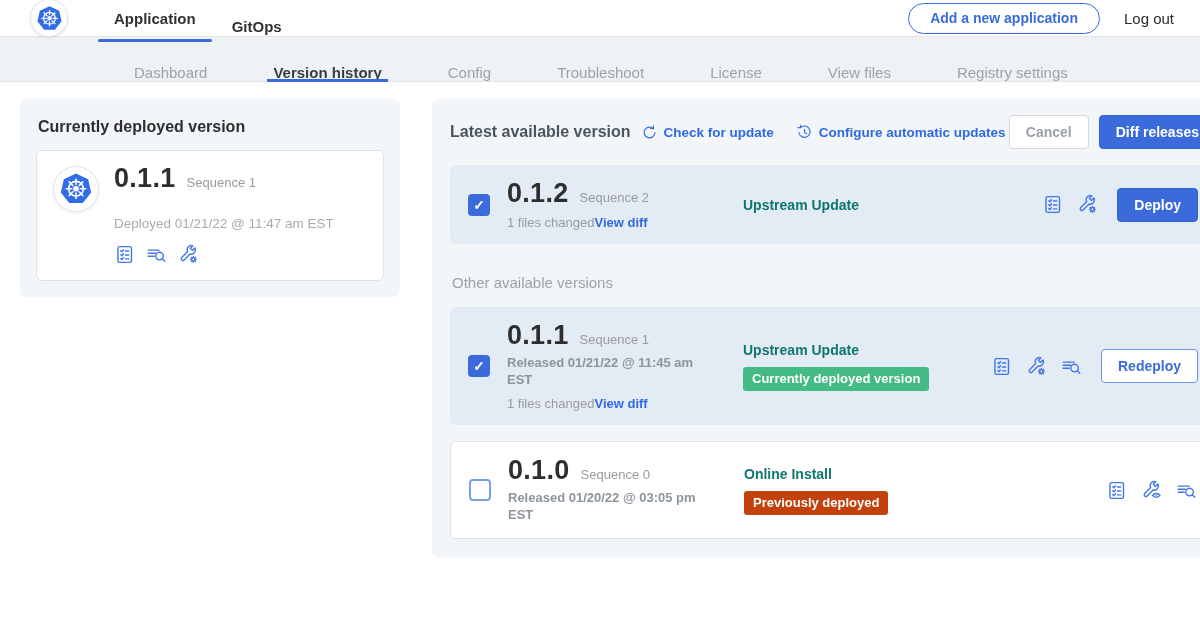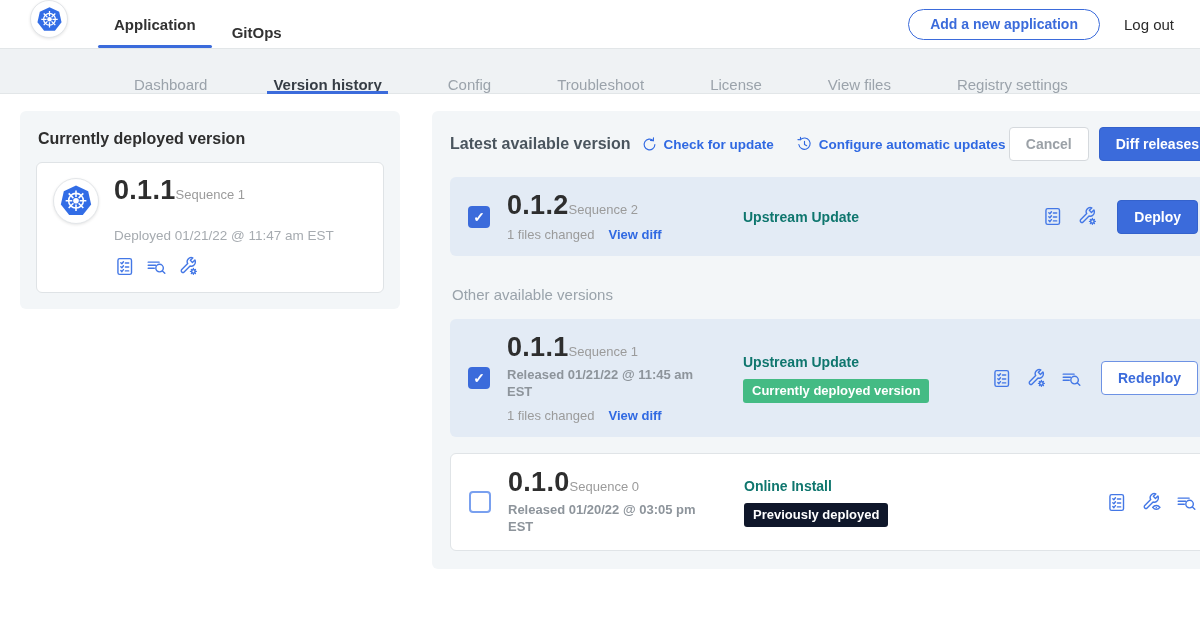--- a/index.html
+++ b/index.html
@@ -4,21 +4,21 @@
 <style>
   * { box-sizing: border-box; }
   html,body { margin:0; padding:0; }
   body {
     width:1200px; height:634px; overflow:hidden;
     background:#ffffff;
     font-family:"Liberation Sans", sans-serif;
     color:#323232;
   }
   
-  .topnav { height:48px; display:flex; padding:0 26px 0 30px; background:#fff; }
+  .topnav { height:36px; display:flex; align-items:center; padding:0 26px 0 30px; background:#fff; }
   .logo-circle {
     width:38px; height:38px; border-radius:50%; background:#fff;
     border:1px solid #e3e6e9; box-shadow:0 1px 3px rgba(0,0,0,.10);
     display:flex; align-items:center; justify-content:center; flex:none;
   }
   .logo-circle svg { width:27px; height:27px; display:block; }
   .top-tabs { display:flex; margin-left:28px; height:48px; }
   .top-tab { position:relative; display:flex; align-items:center; padding:0 18px; font-size:15px; font-weight:700; color:#323232; cursor:pointer; }
   .top-tab.inactive { font-weight:600;margin-top:16px; }
   .top-tab.active::after { content:""; position:absolute; left:2px; right:2px; bottom:0; height:3px; background:#3b6bdb; border-radius:2px; }
@@ -50,21 +50,21 @@
     padding:13px 16px 15px; display:flex; gap:15px;
   }
   .card-logo {
     width:46px; height:46px; border-radius:50%; background:#fff; flex:none;
     border:1px solid #e3e6e9; box-shadow:0 1px 3px rgba(0,0,0,.10);
     display:flex; align-items:center; justify-content:center; margin-top:2px;
   }
   .card-logo svg { width:34px; height:34px; display:block; }
   .vline { display:flex; align-items:baseline; }
   .version-big { font-size:27px; font-weight:700; color:#2e2e2e; letter-spacing:.3px; line-height:1.05; }
-  .seq { font-size:13px; color:#9b9b9b; }
+  .seq { font-size:13px; color:#9b9b9b; margin-left:11px; }
   .deployed-at { font-size:13.5px; color:#a6abb0; margin-top:24px; }
   .icon-row { display:flex; align-items:center; gap:11px; margin-top:13px; color:#4377e6; }
   .row-icon { display:inline-flex; cursor:pointer; color:#4377e6; }
   .row-icon svg { width:21px; height:21px; display:block; }
 
   
   .right-panel { flex:1; padding:16px 18px 18px; }
   .rp-header { display:flex; align-items:center; }
   .rp-title { font-size:16px; font-weight:700; color:#4a555e; margin-right:10px; white-space:nowrap; }
   .link { display:inline-flex; align-items:center; gap:6px; color:#3069e2; font-size:13.5px; font-weight:700; cursor:pointer; white-space:nowrap; }
@@ -79,28 +79,28 @@
 
   .version-card { border-radius:6px; padding:14px 18px; display:flex; align-items:center; margin-top:16px; }
   .version-card.highlight { background:#e3ebf5; }
   .version-card.plain { background:#fff; border:1px solid #e0e4e7; }
   .checkbox { width:22px; height:22px; border-radius:4px; flex:none; display:flex; align-items:center; justify-content:center; cursor:pointer; }
   .checkbox.checked { background:#3b6bdb; color:#fff; font-size:14px; font-weight:700; }
   .checkbox.checked::after { content:"✓"; }
   .checkbox.unchecked { background:#fff; border:2px solid #79a0ef; }
   .vinfo { margin-left:17px; width:210px; flex:none; }
   .released { font-size:13px; font-weight:700; color:#8d949b; margin-top:5px; width:196px; line-height:1.3; }
-  .files-row { margin-top:8px; font-size:13px; display:flex; gap:14px; align-items:flex-start; }
+  .files-row { margin-top:8px; font-size:13px; display:flex; align-items:flex-start; }
   .files-changed { color:#9b9b9b; }
   .view-diff { color:#3069e2; font-weight:700; cursor:pointer; }
   .vsource { width:248px; margin-left:26px; flex:none; }
   .source-label { font-size:14px; font-weight:700; color:#0f766e; }
   .badge { display:inline-block; margin-top:9px; padding:4px 9px 5px; border-radius:3px; font-size:13px; font-weight:700; color:#fff; }
   .badge-success { background:#44bb84; }
-  .badge-neutral { background:#0f172a; }
+  .badge-neutral { background:#c2410c; }
   .vactions { margin-left:auto; display:flex; align-items:center; gap:14px; }
   .vactions .btn { margin-left:5px; }
   .other-label { font-size:15px; color:#9aa3ab; margin:30px 0 0 2px; }
 </style>
 </head>
 <body>
 
 <div class="topnav">
   <div class="logo-circle">
     <span>

